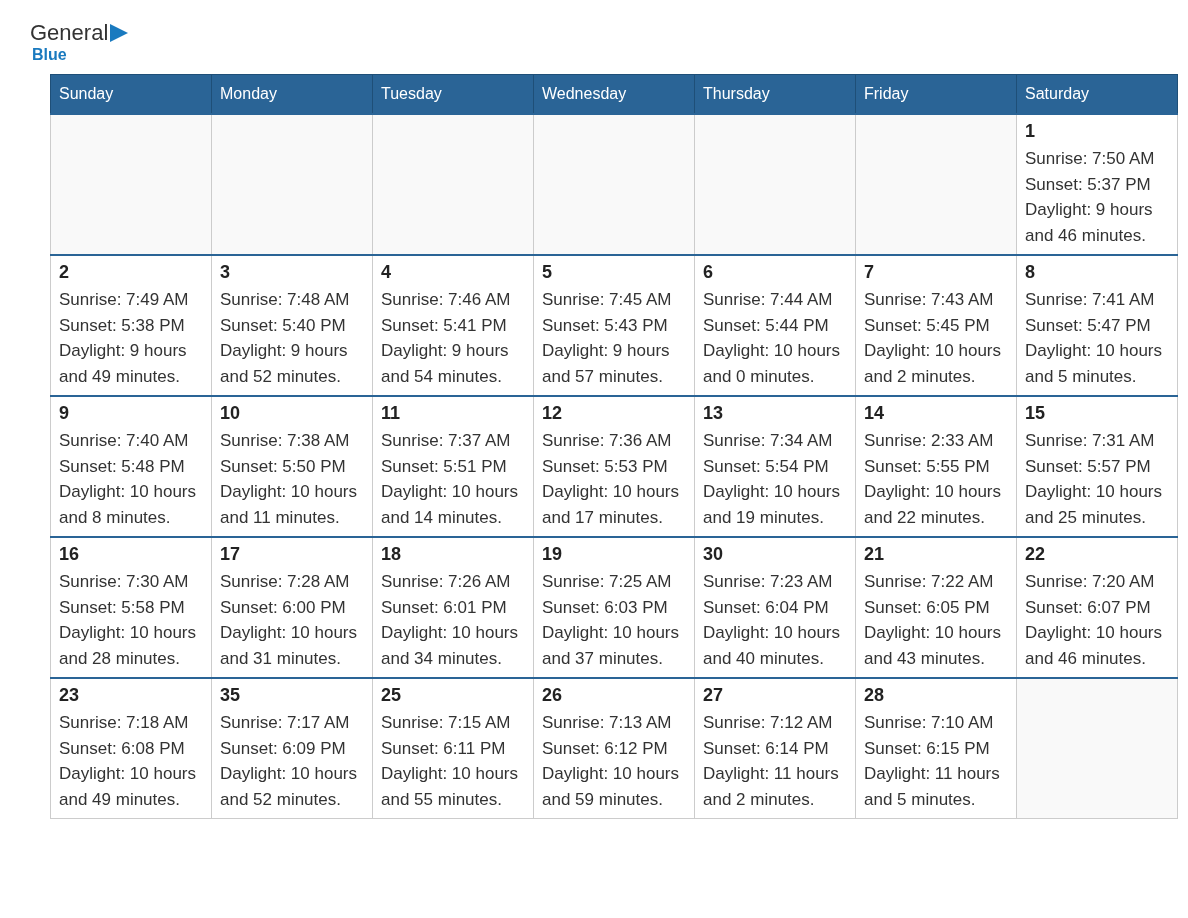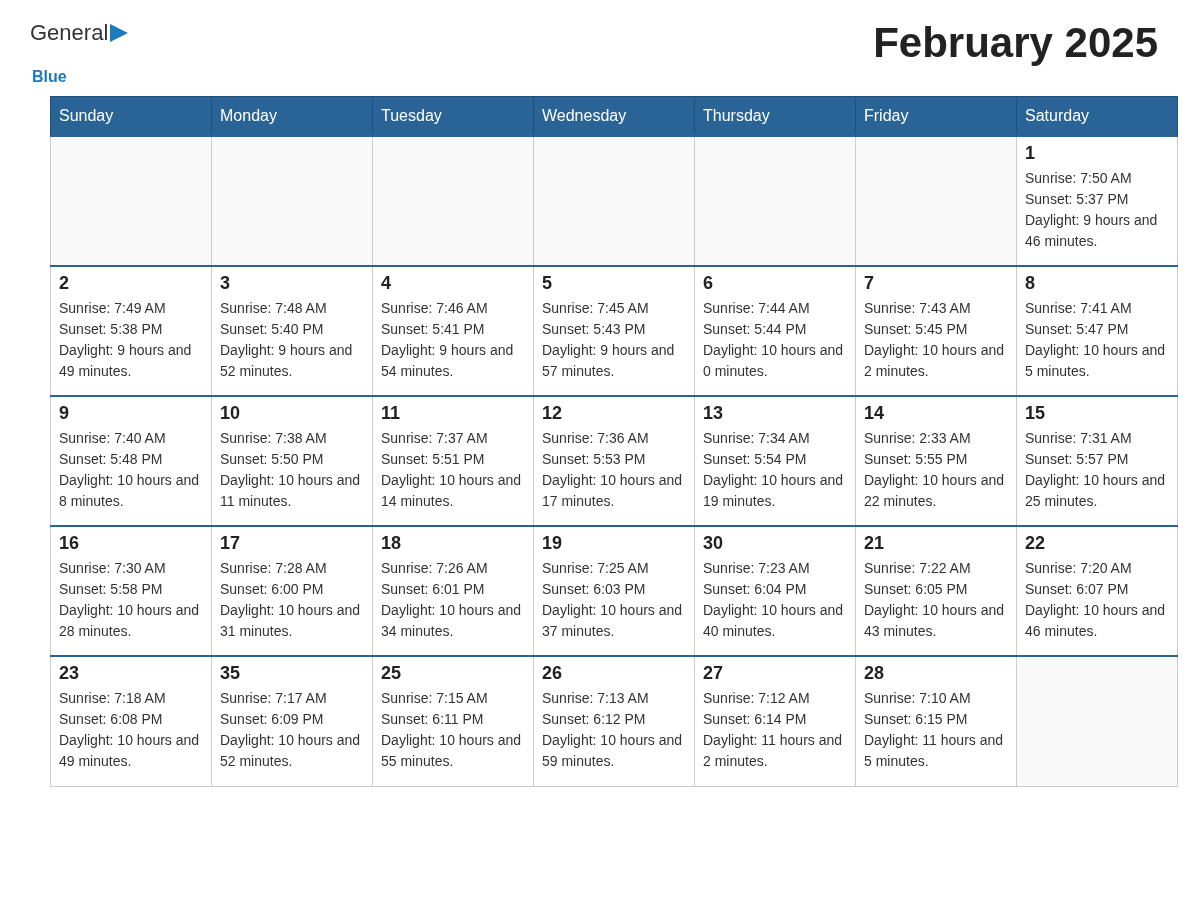--- a/index.html
+++ b/index.html
@@ -60,32 +60,31 @@
     .calendar td.empty {
       background: #f9f9f9;
     }
     .day-number {
       font-size: 18px;
       font-weight: bold;
       color: #222;
       margin-bottom: 4px;
     }
     .day-info {
-      font-size: 14px;
+      font-size: 17px;
       color: #333;
       line-height: 1.5;
     }
     .week-row td {
       border-top: 2px solid #2a6496;
     }
     .logo-wrapper {
       display: flex;
       flex-direction: column;
       align-items: flex-start;
-      gap: 22px;
     }
     .logo-line1 {
       display: flex;
       align-items: center;
     }
     .logo-line2 {
       color: #1a7abf;
       font-size: 16px;
       font-weight: bold;
       margin-left: 2px;
@@ -99,21 +98,20 @@
     <div class="logo-line1">
       <span class="logo-text">General</span>
 
       <svg width="18" height="22" viewBox="0 0 18 22" style="margin-left:2px;margin-top:0px;">
         <polygon points="0,2 18,11 0,20" fill="#1a7abf"></polygon>
       </svg>
     </div>
     <div class="logo-line2">Blue</div>
   </div>
   <div class="title-section">
-    <div class="month-title">February 2025</div>
   </div>
 </div>
 
 <table class="calendar">
   <thead>
     <tr>
     <th>Sunday</th>
         <th>Monday</th>
         <th>Tuesday</th>
         <th>Wednesday</th>

